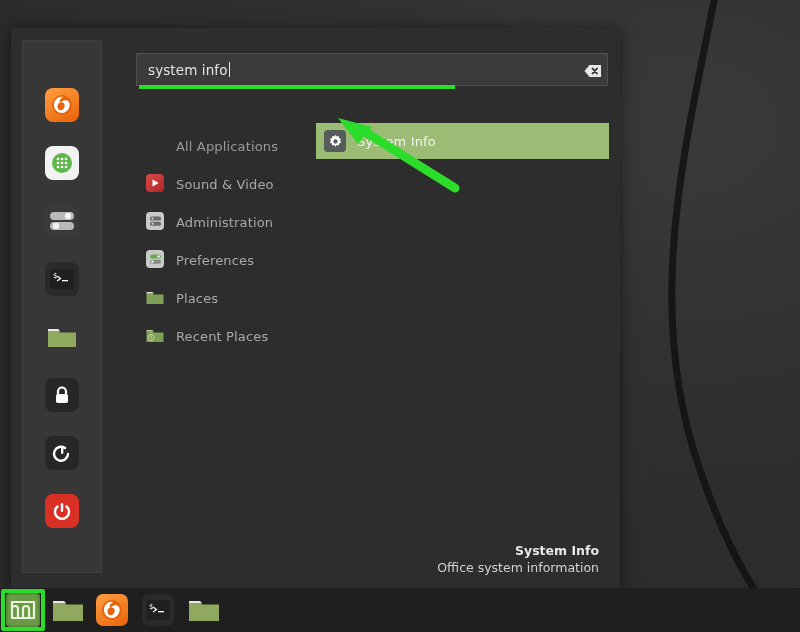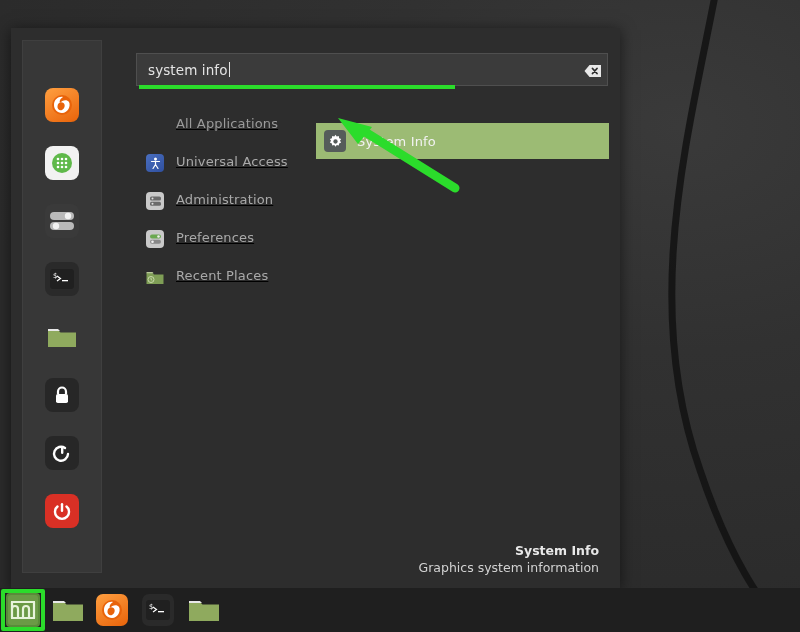--- a/index.html
+++ b/index.html
@@ -81,24 +81,23 @@
   }
   #search-underline {
     position: absolute; left: 3px; bottom: -3px;
     width: 67%; height: 4px;
     background: #2bdc2b;
   }
 
   
   #cats { position: absolute; left: 125px; top: 88px; width: 175px; }
   .cat {
-    display: flex; align-items: flex-start;
+    display: flex; align-items: flex-end;
     height: 38px;
     padding-left: 10px;
-    text-decoration: underline;
   }
   .cat .cicon {
     width: 18px; height: 18px;
     border-radius: 4px;
     margin-right: 12px;
     flex: 0 0 18px;
     display: flex; align-items: center; justify-content: center;
   }
   .cat .clabel {
     font-size: 13px; color: #a9a9a9;
@@ -281,30 +280,29 @@
   <div id="cats">
 
     <div class="cat header">
       <span class="clabel">All Applications</span>
     </div>
 
 
 
 
 
-
     <div class="cat">
-      <span class="cicon cc-ua">
-        <svg width="11" height="12" viewBox="0 0 11 12">
-          <circle cx="5.5" cy="2" r="1.5" fill="#fff"></circle>
-          <path d="M1.5 4.5 H9.5 M5.5 4 V7.5 M5.5 7.5 L3 11.5 M5.5 7.5 L8 11.5" stroke="#fff" stroke-width="1.2" fill="none" stroke-linecap="round"></path>
-        </svg>
-      </span>
-      <span class="clabel">Universal Access</span>
-    </div>
+      <span class="cicon cc-snd">
+        <svg width="10" height="10" viewBox="0 0 10 10">
+          <path d="M2.5 1.5 L8.5 5 L2.5 8.5 Z" fill="#fff"></path>
+        </svg>
+      </span>
+      <span class="clabel">Sound &amp; Video</span>
+    </div>
+
 
     <div class="cat">
       <span class="cicon cc-adm">
         <svg width="13" height="12" viewBox="0 0 13 12">
           <rect x="1" y="1.5" width="11" height="4" rx="1.6" fill="#6b6b6b"></rect>
           <circle cx="3.5" cy="3.5" r="1" fill="#e0e0e0"></circle>
           <rect x="1" y="6.8" width="11" height="4" rx="1.6" fill="#6b6b6b"></rect>
           <circle cx="3.5" cy="8.8" r="1" fill="#e0e0e0"></circle>
         </svg>
       </span>
@@ -316,20 +314,29 @@
         <svg width="13" height="12" viewBox="0 0 13 12">
           <rect x="1" y="1.5" width="11" height="4" rx="2" fill="#6aa84f"></rect>
           <circle cx="9.5" cy="3.5" r="1.3" fill="#f0f0f0"></circle>
           <rect x="1" y="6.8" width="11" height="4" rx="2" fill="#888"></rect>
           <circle cx="3.5" cy="8.8" r="1.3" fill="#f0f0f0"></circle>
         </svg>
       </span>
       <span class="clabel">Preferences</span>
     </div>
 
+    <div class="cat">
+      <span class="cicon cc-plc">
+        <svg width="18" height="15" viewBox="0 0 18 15">
+          <path d="M0.5 3 h6 l1.5 1.5 H17.5 V14 H0.5 Z" fill="#7f9e56"></path>
+          <path d="M0.5 2 h6 l1.2 1.2 H0.5 Z" fill="#dcdcdc"></path>
+        </svg>
+      </span>
+      <span class="clabel">Places</span>
+    </div>
 
     <div class="cat">
       <span class="cicon cc-rec">
         <svg width="18" height="15" viewBox="0 0 18 15">
           <path d="M0.5 3 h6 l1.5 1.5 H17.5 V14 H0.5 Z" fill="#7f9e56"></path>
           <path d="M0.5 2 h6 l1.2 1.2 H0.5 Z" fill="#b8c79a"></path>
           <circle cx="5" cy="9.5" r="3" fill="none" stroke="#c9d9ab" stroke-width="1"></circle>
           <path d="M5 7.8 V9.5 L6.2 10.3" stroke="#c9d9ab" stroke-width="1" fill="none"></path>
         </svg>
       </span>
@@ -344,21 +351,21 @@
           <path d="M8 0.8 l1.3 1.9 2.2-0.6 0.4 2.3 2.1 0.9 -1.2 1.9 1.2 1.9 -2.1 0.9 -0.4 2.3 -2.2-0.6 -1.3 1.9 -1.3-1.9 -2.2 0.6 -0.4-2.3 -2.1-0.9 1.2-1.9 -1.2-1.9 2.1-0.9 0.4-2.3 2.2 0.6 Z" fill="#ffffff"></path>
           <circle cx="8" cy="8" r="2.3" fill="#555c5a"></circle>
         </svg>
       </span>
       <span id="result-label">System Info</span>
     </div>
   </div>
 
   <div id="status">
     <div id="status-title">System Info</div>
-    <div id="status-desc">Graphics system information</div>
+    <div id="status-desc">Office system information</div>
   </div>
 </div>
 
 <svg id="arrow" width="160" height="90" viewBox="0 0 160 90">
   <path d="M135 78 L42 20" stroke="#2bdc2b" stroke-width="9" stroke-linecap="round"></path>
   <path d="M18 8 L52 17 L38 34 Z" fill="#2bdc2b"></path>
 </svg>
 
 <div id="taskbar">
 

